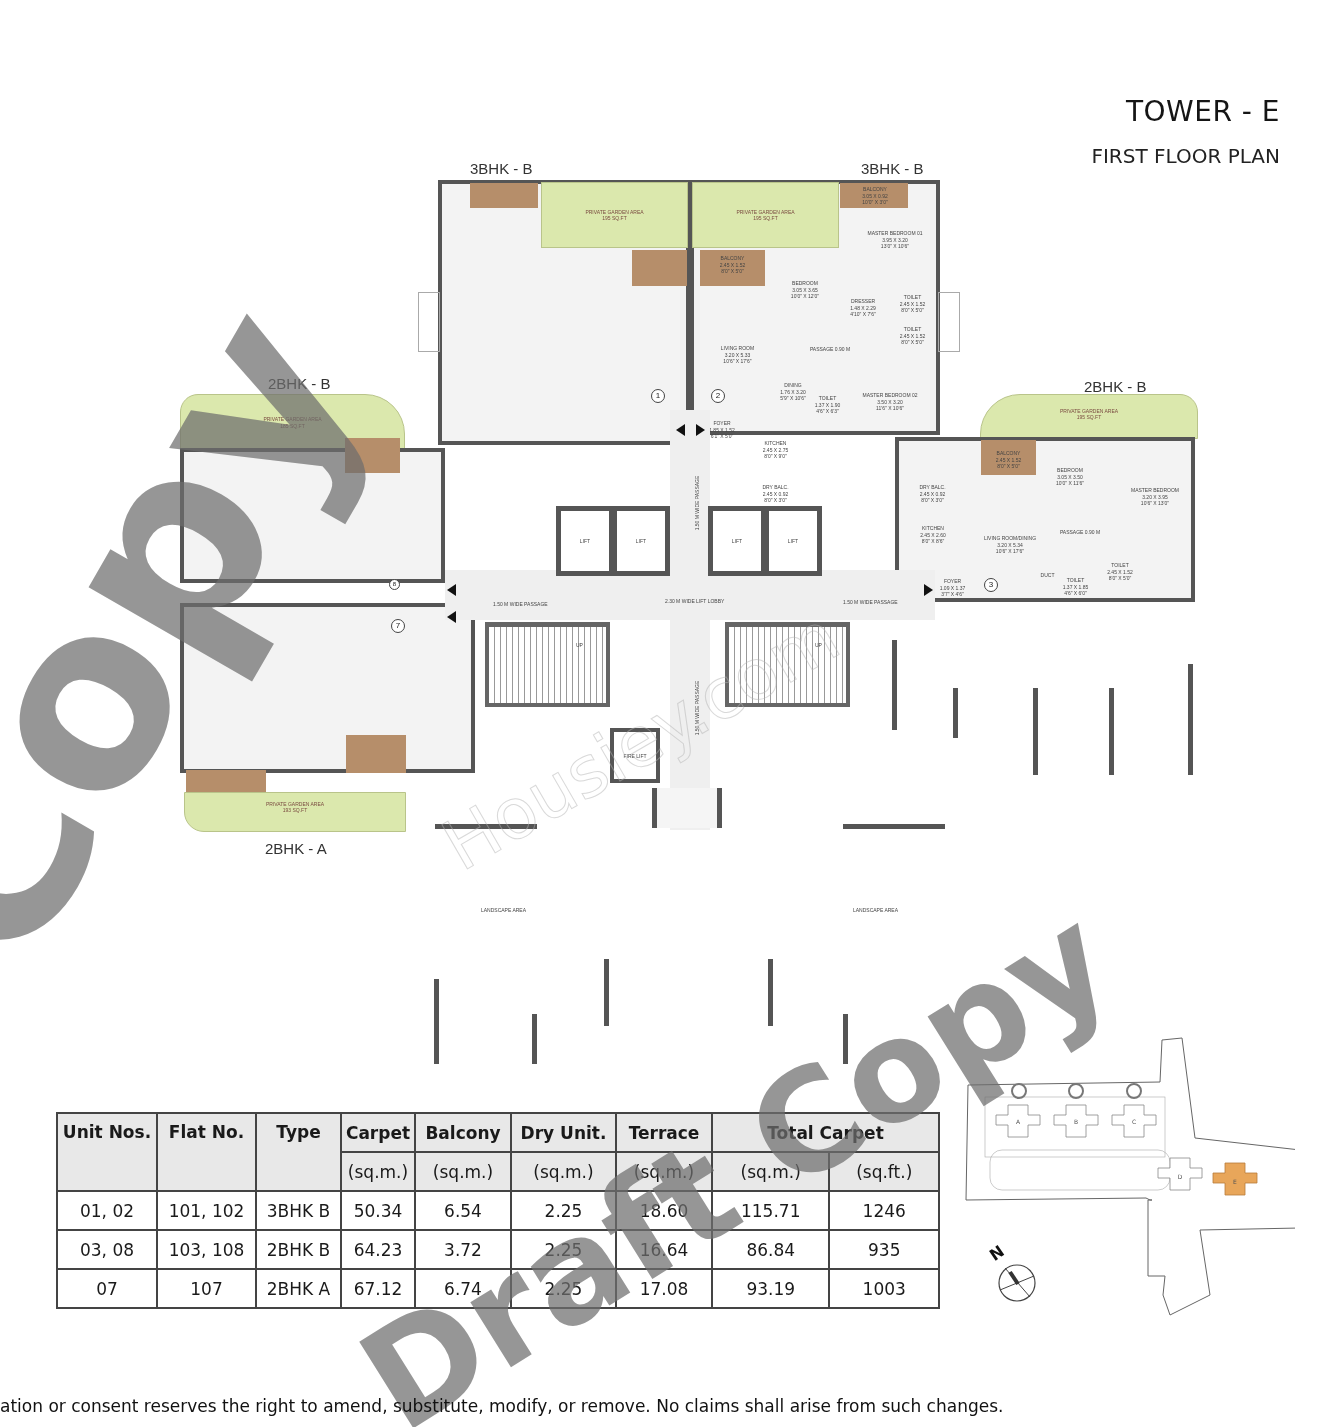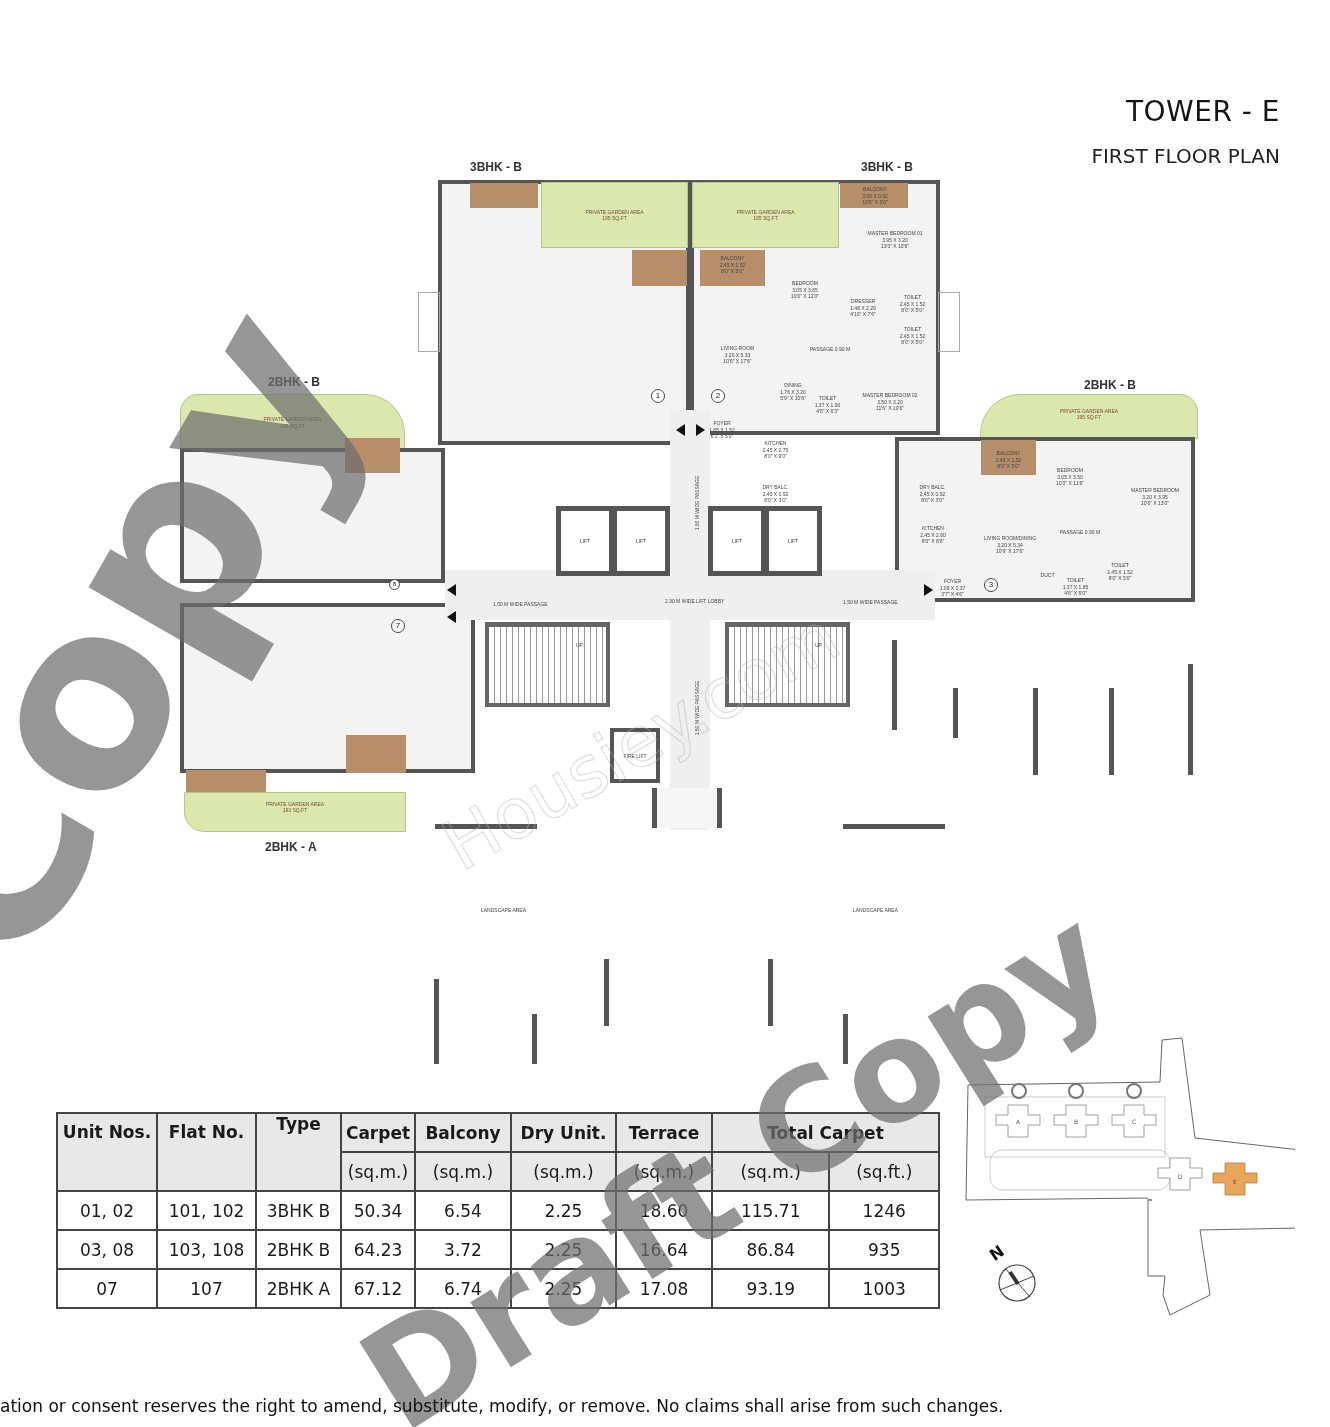--- a/index.html
+++ b/index.html
@@ -1,21 +1,21 @@
 <!DOCTYPE html>
 <html><head>
 <meta charset="utf-8">
 <style>
   * { box-sizing: border-box; margin: 0; padding: 0; }
   body { width: 1330px; height: 1427px; background: #ffffff; position: relative; overflow: hidden; font-family: "Liberation Sans", sans-serif; color: #1a1a1a; }
   .abs { position: absolute; }
   .title { right: 50px; top: 95px; text-align: right; }
   .title .t1 { font-size: 28px; font-weight: normal; letter-spacing: 0.5px; color: #151515; font-family: "DejaVu Sans", sans-serif; }
   .title .t2 { font-size: 20px; margin-top: 16px; color: #222; font-family: "DejaVu Sans", sans-serif; }
-  .unit-label { font-size: 12px; font-weight: bold; color: #333; }
+  .unit-label { font-size: 15px; font-weight: normal; color: #333; }
   .room { position: absolute; font-size: 5px; color: #444; text-align: center; line-height: 1.3; white-space: pre-line; }
   .garden { position: absolute; background: #dbe8ad; border: 1px solid #b9c48a; }
   .garden span { position: absolute; left: 0; right: 0; top: 40%; text-align: center; font-size: 5px; color: #7a4b40; white-space: pre-line; line-height: 1.3; }
   .balcony { position: absolute; background: #b68e6a; }
   .floor { position: absolute; background: #f3f3f3; border: 4px solid #555; }
   .lobby { position: absolute; background: #efefef; }
   .lift { position: absolute; background: #fff; border: 5px solid #555; font-size: 5px; color: #444; display: flex; align-items: center; justify-content: center; }
   .passage-label { position: absolute; font-size: 5px; color: #444; white-space: nowrap; }
   .unit-num { position: absolute; width: 14px; height: 14px; border: 1px solid #444; border-radius: 50%; font-size: 8px; text-align: center; line-height: 12px; background: #fff; }
   .arrow { position: absolute; width: 0; height: 0; border-top: 6px solid transparent; border-bottom: 6px solid transparent; }
@@ -211,21 +211,21 @@
   <div class="bar-v" style="left:1188px;top:664px;height:111px;"></div>
 </div>
 
 <div class="housiey" style="left:420px;top:700px;">Housiey.com</div>
 
 <table class="area">
   <thead>
     <tr>
       <th rowspan="2" style="width:100px;vertical-align:top;padding-top:8px;">Unit Nos.</th>
       <th rowspan="2" style="width:99px;vertical-align:top;padding-top:8px;">Flat No.</th>
-      <th rowspan="2" style="width:85px;vertical-align:top;padding-top:0;">Type</th>
+      <th rowspan="2" style="width:85px;vertical-align:top;padding-top:8px;">Type</th>
       <th style="width:74px;">Carpet</th>
       <th style="width:96px;">Balcony</th>
       <th style="width:105px;">Dry Unit.</th>
       <th style="width:96px;">Terrace</th>
       <th colspan="2">Total Carpet</th>
     </tr>
     <tr>
       <th class="sub">(sq.m.)</th>
       <th class="sub">(sq.m.)</th>
       <th class="sub">(sq.m.)</th>

